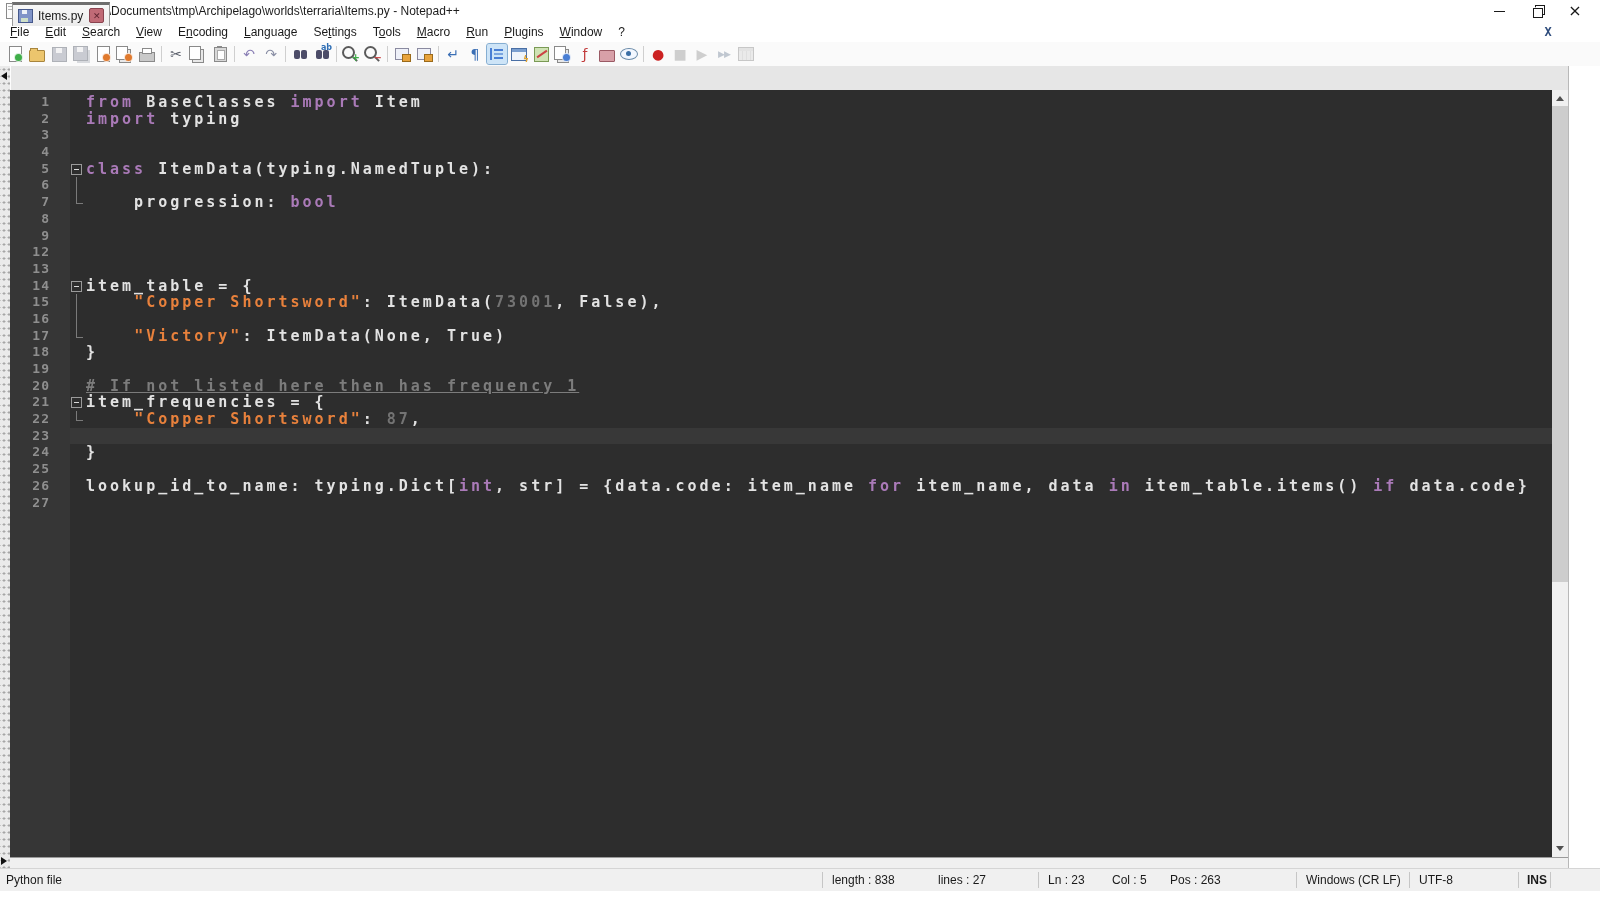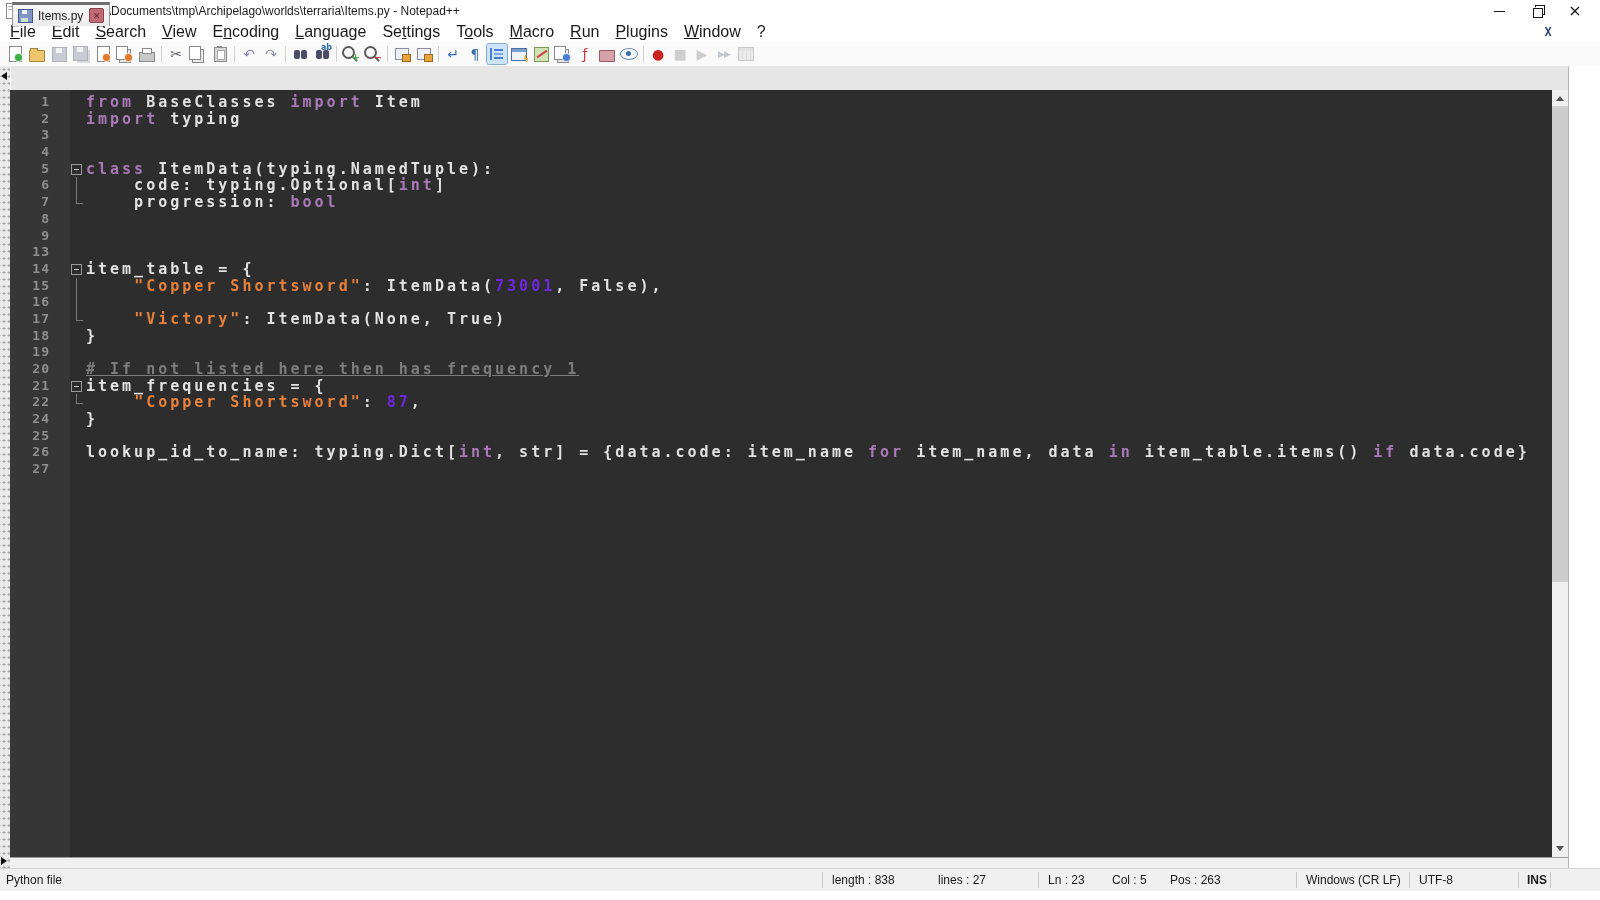--- a/index.html
+++ b/index.html
@@ -14,21 +14,21 @@
   .title-text{font-size:12px;color:#1c1c1c;margin-left:7px;white-space:nowrap;}
   .win-controls{position:absolute;right:6px;top:0;height:22px;display:flex;}
   .wc{width:38px;height:22px;display:flex;align-items:center;justify-content:center;position:relative;}
   .wc-min::before{content:'';width:11px;height:1px;background:#1a1a1a;}
   .wc-restore::before{content:'';position:absolute;width:8px;height:8px;border:1px solid #1a1a1a;left:15px;top:8px;background:#fff;}
   .wc-restore::after{content:'';position:absolute;width:8px;height:8px;border:1px solid #1a1a1a;left:17px;top:5px;
      clip-path:polygon(0 0,100% 0,100% 100%,78% 100%,78% 22%,0 22%);}
   .wc-close{font-size:16px;color:#1a1a1a;font-family:"DejaVu Sans",sans-serif;line-height:22px;}
 
   
-  .menubar{position:absolute;top:22px;left:0;right:0;height:20px;background:#ffffff;display:flex;align-items:center;padding-left:2px;font-size:16px;color:#1a1a1a;}
+  .menubar{position:absolute;top:22px;left:0;right:0;height:20px;background:#ffffff;display:flex;align-items:center;padding-left:2px;font-size:12px;color:#1a1a1a;}
   .menu-item{padding:2px 8px;white-space:nowrap;}
   .menu-item u{text-decoration:underline;}
   .menubar-close{position:absolute;left:1540px;top:2px;width:16px;height:16px;color:#2e4c7c;font-weight:bold;
      font-size:12px;display:flex;align-items:center;justify-content:center;font-family:"DejaVu Sans Mono",monospace;}
 
   
   .toolbar{position:absolute;top:42px;left:0;right:0;height:24px;background:#fafafa;display:flex;align-items:center;padding-left:4px;border-bottom:1px solid #ececec;}
   .tsep{width:1px;height:16px;background:#cfcfcf;margin:0 3px;}
   .ti{width:20px;height:20px;margin:0 1px;display:inline-flex;align-items:center;justify-content:center;position:relative;border-radius:2px;flex:none;}
   .ti.sel{background:#cde4f7;outline:1px solid #85aed2;}
@@ -101,21 +101,21 @@
   .cell-num{width:40px;text-align:right;font-family:"DejaVu Sans Mono",monospace;font-weight:bold;font-size:13px;
      letter-spacing:1px;color:#8f8f8f;line-height:16.7px;position:relative;flex:none;}
   .cell-fold{width:36px;position:relative;flex:none;}
   .cell-code{white-space:pre;font-family:"DejaVu Sans Mono",monospace;font-weight:bold;font-size:15px;
      letter-spacing:3px;line-height:16.7px;color:#e2e2e2;position:relative;}
   .f-box::before{content:'';position:absolute;left:21px;top:3px;width:9px;height:9px;border:1px solid #9a9a9a;}
   .f-box::after{content:'';position:absolute;left:24px;top:8px;width:5px;height:1px;background:#d8d8d8;}
   .f-line::before{content:'';position:absolute;left:26px;top:0;width:1px;height:100%;background:#7a7a7a;}
   .f-corner::before{content:'';position:absolute;left:26px;top:0;width:1px;height:9px;background:#7a7a7a;}
   .f-corner::after{content:'';position:absolute;left:26px;top:9px;width:7px;height:1px;background:#7a7a7a;}
-  .tk-kw{color:#aa7ab8;} .tk-df{color:#e2e2e2;} .tk-st{color:#e8813c;} .tk-nm{color:#6d28d9;} .tk-cm{color:#7c7c7c;text-decoration:underline;}
+  .tk-kw{color:#aa7ab8;} .tk-df{color:#e2e2e2;} .tk-st{color:#e8813c;} .tk-nm{color:#737373;} .tk-cm{color:#7c7c7c;text-decoration:underline;}
 
   
   .vscroll{position:absolute;left:1552px;top:0;width:16px;height:767px;background:#f0f0f0;}
   .vs-btn{position:absolute;left:0;width:16px;height:17px;display:flex;align-items:center;justify-content:center;}
   .vs-up{top:0;} .vs-down{bottom:0;}
   .vs-up::before{content:'';border-left:4px solid transparent;border-right:4px solid transparent;border-bottom:5px solid #505050;}
   .vs-down::before{content:'';border-left:4px solid transparent;border-right:4px solid transparent;border-top:5px solid #505050;}
   .vs-thumb{position:absolute;left:0;top:16px;width:16px;height:476px;background:#cdcdcd;}
   .editor-right-line{position:absolute;left:1568px;top:66px;width:1px;height:802px;background:#b8b8b8;}
 
@@ -312,38 +312,42 @@
           <div class="cell-code"></div>
         </div>
         <div class="code-row">
           <div class="cell-num">5</div>
           <div class="cell-fold f-box"></div>
           <div class="cell-code"><span class="tk-kw">class</span><span class="tk-df"> ItemData(typing.NamedTuple):</span></div>
         </div>
         <div class="code-row">
           <div class="cell-num">6</div>
           <div class="cell-fold f-line"></div>
-          <div class="cell-code"><span class="tk-df">    code: typing.Optional[</span><span class="tk-kw">int</span><span class="tk-df">]</span></div>
         </div>
         <div class="code-row">
           <div class="cell-num">7</div>
           <div class="cell-fold f-corner"></div>
           <div class="cell-code"><span class="tk-df">    progression: </span><span class="tk-kw">bool</span></div>
         </div>
         <div class="code-row">
           <div class="cell-num">8</div>
           <div class="cell-fold"></div>
           <div class="cell-code"></div>
         </div>
         <div class="code-row">
           <div class="cell-num">9</div>
           <div class="cell-fold"></div>
           <div class="cell-code"></div>
         </div>
         <div class="code-row">
+          <div class="cell-num">12</div>
+          <div class="cell-fold"></div>
+          <div class="cell-code"></div>
+        </div>
+        <div class="code-row">
           <div class="cell-num">13</div>
           <div class="cell-fold"></div>
           <div class="cell-code"></div>
         </div>
         <div class="code-row">
           <div class="cell-num">14</div>
           <div class="cell-fold f-box"></div>
           <div class="cell-code"><span class="tk-df">item_table = {</span></div>
         </div>
         <div class="code-row">
@@ -378,20 +382,25 @@
         </div>
         <div class="code-row">
           <div class="cell-num">21</div>
           <div class="cell-fold f-box"></div>
           <div class="cell-code"><span class="tk-df">item_frequencies = {</span></div>
         </div>
         <div class="code-row">
           <div class="cell-num">22</div>
           <div class="cell-fold f-corner"></div>
           <div class="cell-code"><span class="tk-df">    </span><span class="tk-st">"Copper Shortsword"</span><span class="tk-df">: </span><span class="tk-nm">87</span><span class="tk-df">,</span></div>
+        </div>
+        <div class="code-row cur">
+          <div class="cell-num">23</div>
+          <div class="cell-fold"></div>
+          <div class="cell-code"></div>
         </div>
         <div class="code-row">
           <div class="cell-num">24</div>
           <div class="cell-fold"></div>
           <div class="cell-code"><span class="tk-df">}</span></div>
         </div>
         <div class="code-row">
           <div class="cell-num">25</div>
           <div class="cell-fold"></div>
           <div class="cell-code"></div>

